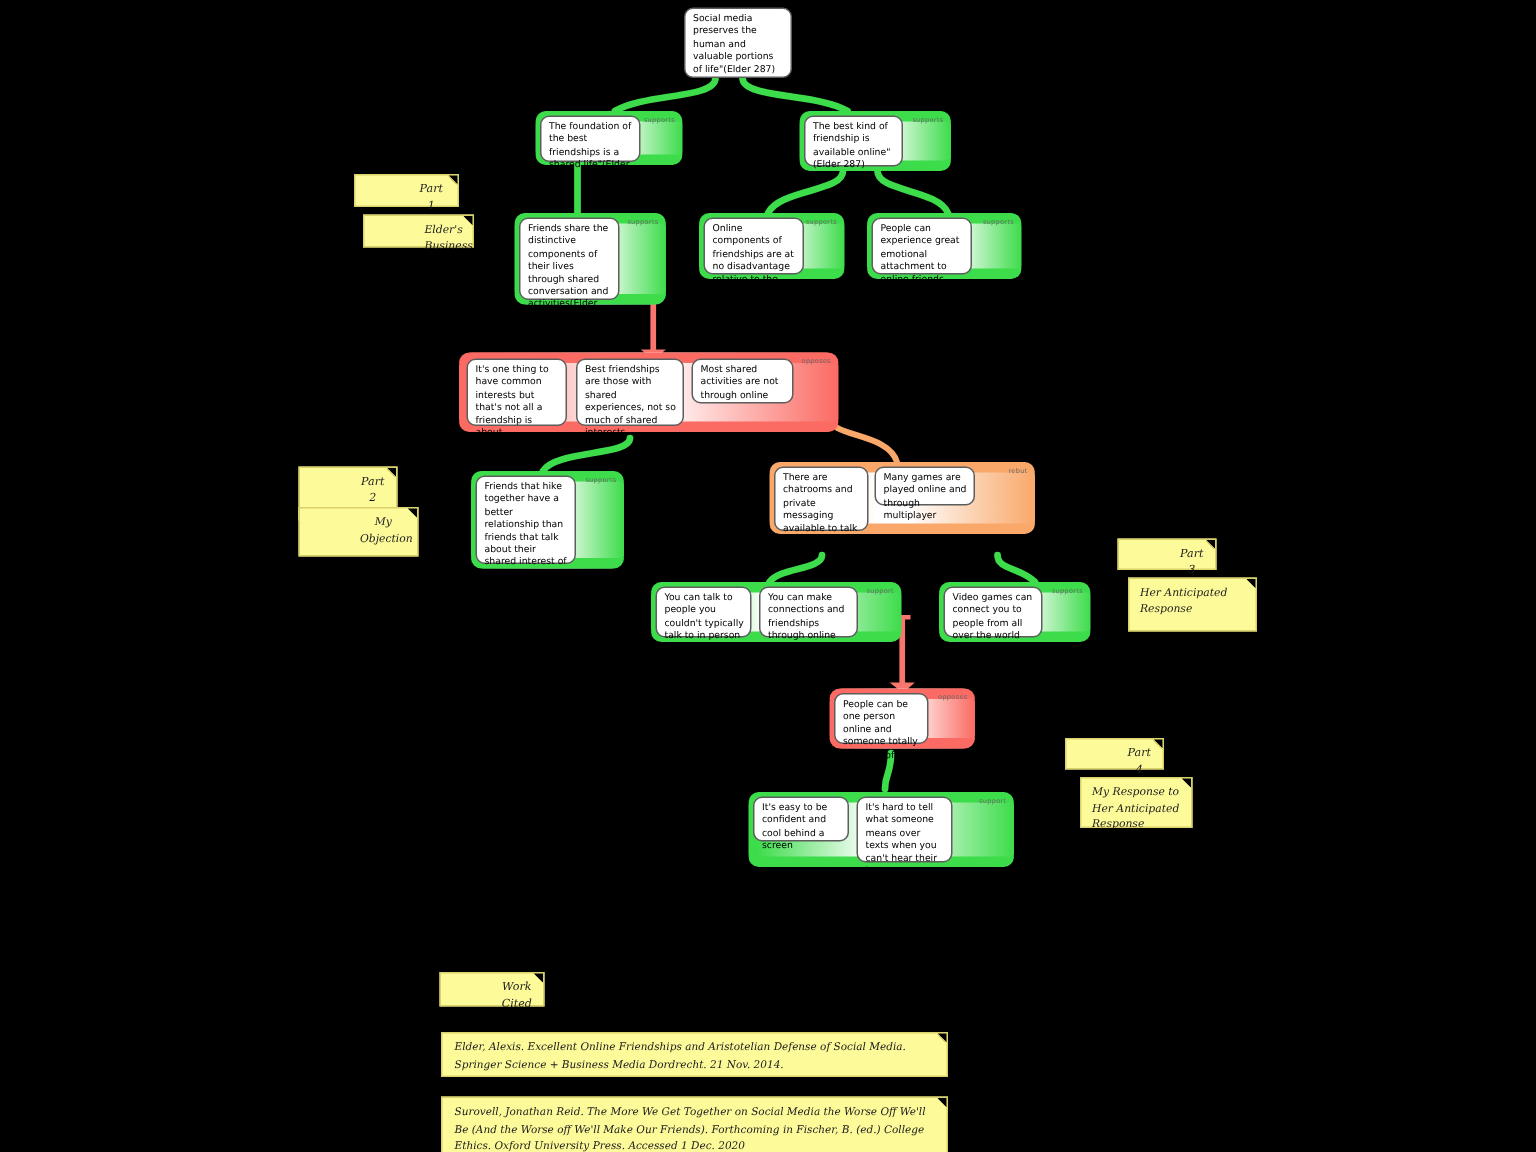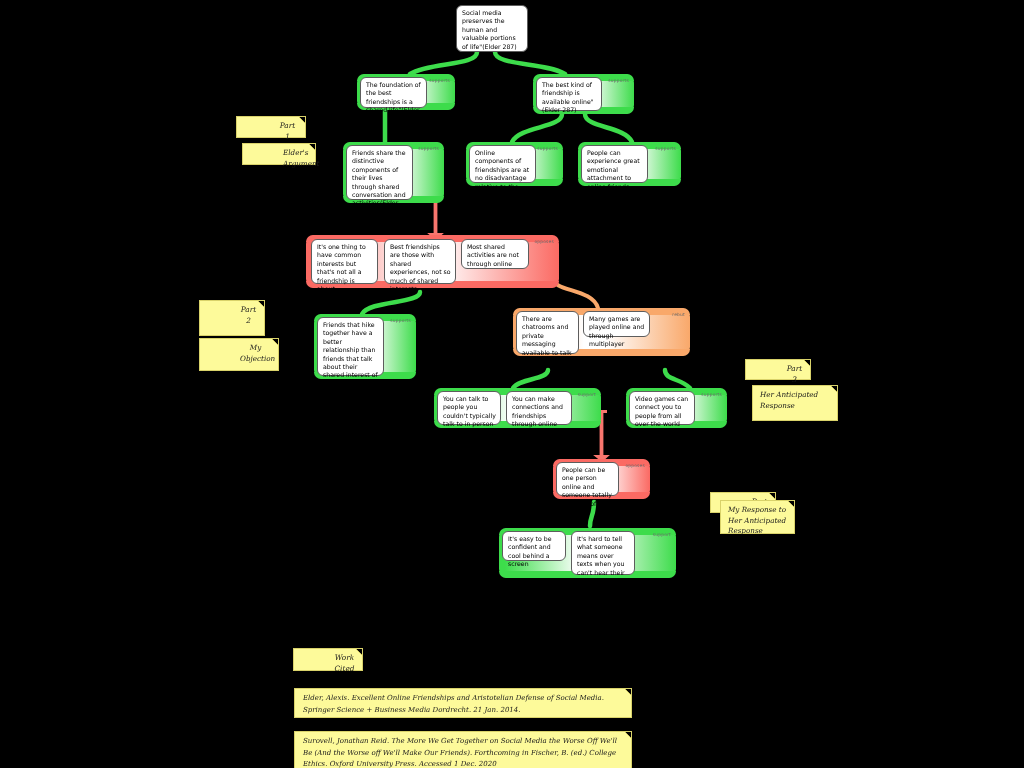--- a/index.html
+++ b/index.html
@@ -162,24 +162,24 @@
   </div>
   <div class="card" style="left:502px;top:531px;width:64px;height:30px;">It's easy to be confident and cool behind a screen</div>
   <div class="card" style="left:571px;top:531px;width:64px;height:44px;">It's hard to tell what someone means over texts when you can't hear their tone</div>
 
   <div class="note center note-title" style="left:236px;top:116px;width:70px;height:22px;">
     <span class="fold"></span>
     <span>Part 1</span>
   </div>
   <div class="note center" style="left:242px;top:143px;width:74px;height:22px;">
     <span class="fold"></span>
-    <span>Elder's Argument</span>
-  </div>
-
-  <div class="note center note-title" style="left:199px;top:300px;width:66px;height:36px;">
+    <span>Elder's Business</span>
+  </div>
+
+  <div class="note center note-title" style="left:199px;top:311px;width:66px;height:36px;">
     <span class="fold"></span>
     <span>Part 2</span>
   </div>
   <div class="note center" style="left:199px;top:326px;width:80px;height:33px;margin-top:12px;">
     <span class="fold"></span>
     <span>My Objection</span>
   </div>
 
   <div class="note center note-title" style="left:745px;top:359px;width:66px;height:21px;font-style:italic;">
     <span class="fold"></span>
@@ -187,32 +187,32 @@
   </div>
   <div class="note" style="left:752px;top:385px;width:86px;height:36px;">
     <span class="fold"></span>
     <span>Her Anticipated Response</span>
   </div>
 
   <div class="note center note-title" style="left:710px;top:492px;width:66px;height:21px;text-align:center;">
     <span class="fold"></span>
     <span>Part 4</span>
   </div>
-  <div class="note" style="left:720px;top:500px;width:75px;height:34px;">
+  <div class="note" style="left:720px;top:518px;width:75px;height:34px;">
     <span class="fold"></span>
     <span>My Response to Her Anticipated Response</span>
   </div>
 
   <div class="note center note-title" style="left:293px;top:648px;width:70px;height:23px;">
     <span class="fold"></span>
     <span>Work Cited</span>
   </div>
 
   <div class="note cite" style="left:294px;top:688px;width:338px;height:30px;">
     <span class="fold"></span>
-    <span>Elder, Alexis. Excellent Online Friendships and Aristotelian Defense of Social Media. Springer Science + Business Media Dordrecht. 21 Jan. 2014.</span>
+    <span>Elder, Alexis. Excellent Online Friendships and Aristotelian Defense of Social Media. Springer Science + Business Media Dordrecht. 21 Nov. 2014.</span>
   </div>
   <div class="note cite" style="left:294px;top:731px;width:338px;height:40px;">
     <span class="fold"></span>
     <span>Surovell, Jonathan Reid. The More We Get Together on Social Media the Worse Off We'll Be (And the Worse off We'll Make Our Friends). Forthcoming in Fischer, B. (ed.) College Ethics. Oxford University Press. Accessed 1 Dec. 2020</span>
   </div>
 
 </div>
 
 </body></html>

